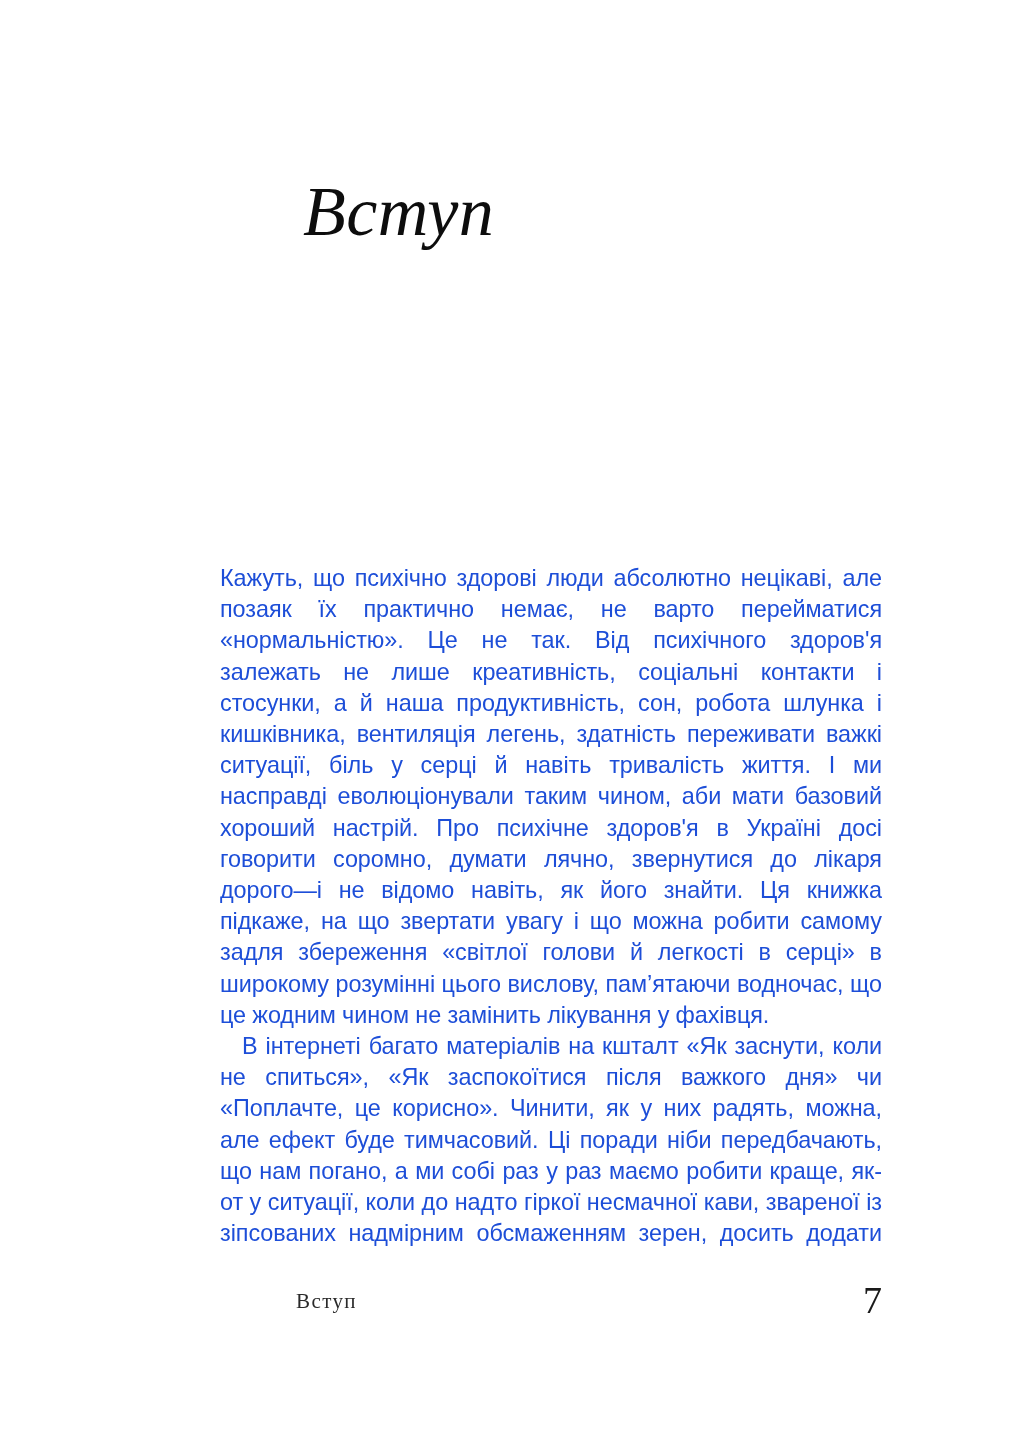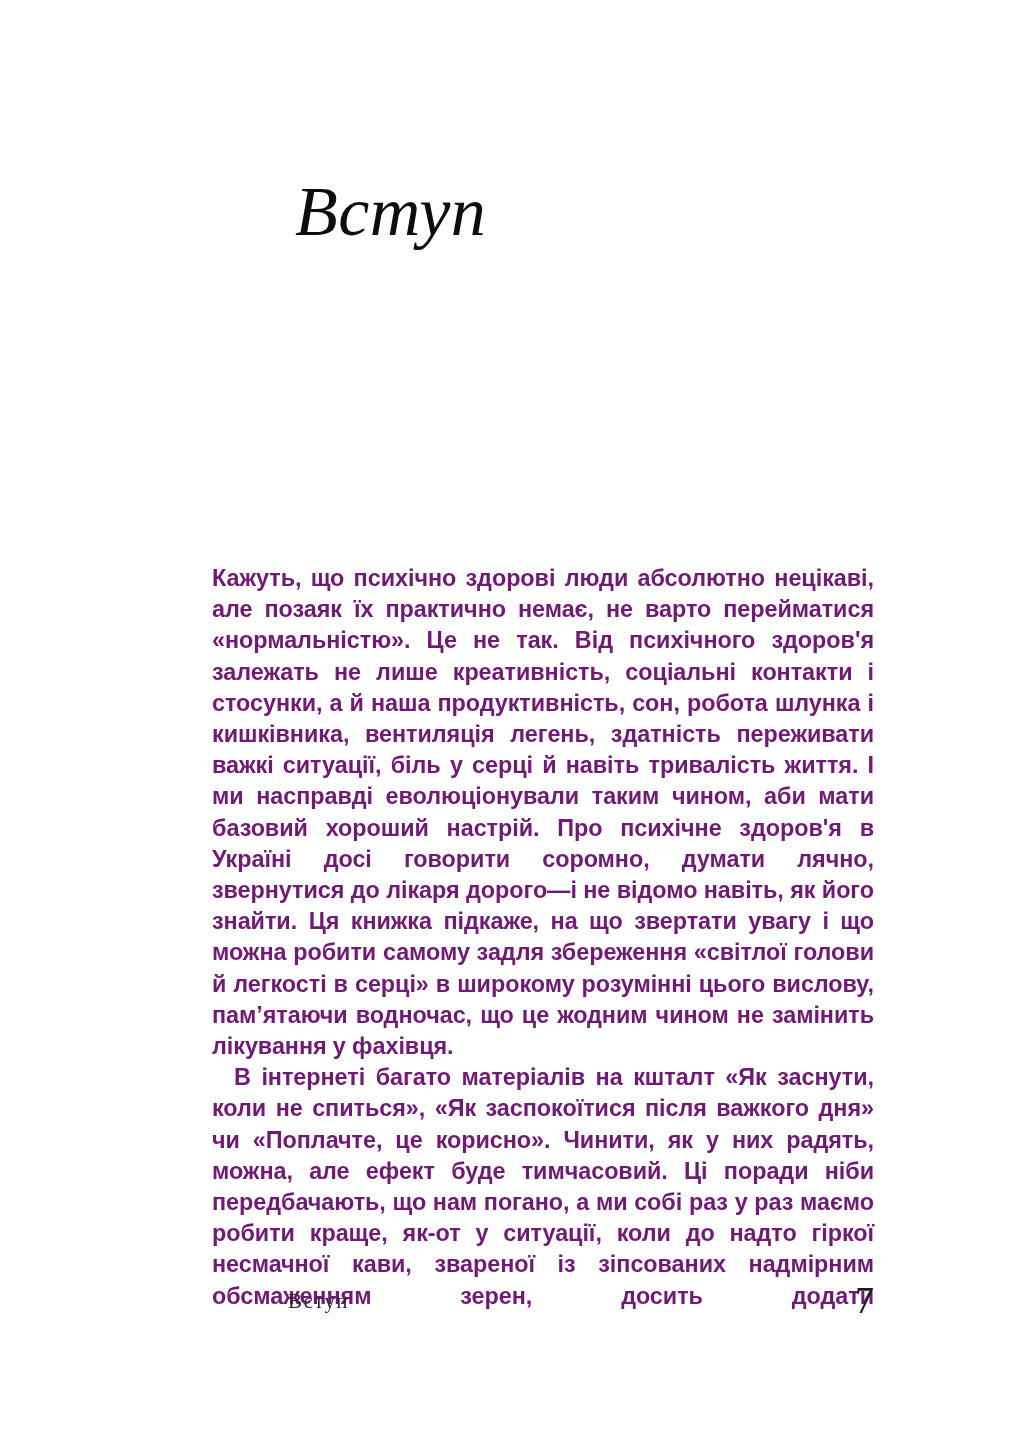--- a/index.html
+++ b/index.html
@@ -13,20 +13,21 @@
     position: relative;
     overflow: hidden;
     font-family: "Liberation Sans", sans-serif;
     color: #000000;
   }
 
   .page {
     position: absolute;
     inset: 0;
     background: #ffffff;
+    margin-left: 8px;
   }
 
   
   .chapter-title {
     position: absolute;
     left: 295px;
     top: 126px;
     font-family: "Liberation Serif", "DejaVu Serif", serif;
     font-style: italic;
     font-weight: 400;
@@ -41,28 +42,28 @@
   .body-block {
     position: absolute;
     left: 212px;
     top: 563px;
     width: 662px;
   }
 
   .body-paragraph {
     margin: 0;
     font-family: "Liberation Sans", sans-serif;
-    font-weight: 700;
+    font-weight: 400;
     font-size: 23.4px;
     line-height: 31.2px;
     letter-spacing: -0.05px;
     word-spacing: -0.2px;
     text-align: justify;
     text-justify: inter-word;
-    color: #701a75;
+    color: #1d4ed8;
     hyphens: none;
   }
 
   .body-paragraph + .body-paragraph {
     text-indent: 22px;
   }
 
   
   .body-paragraph.flush-last::after {
     content: "";

